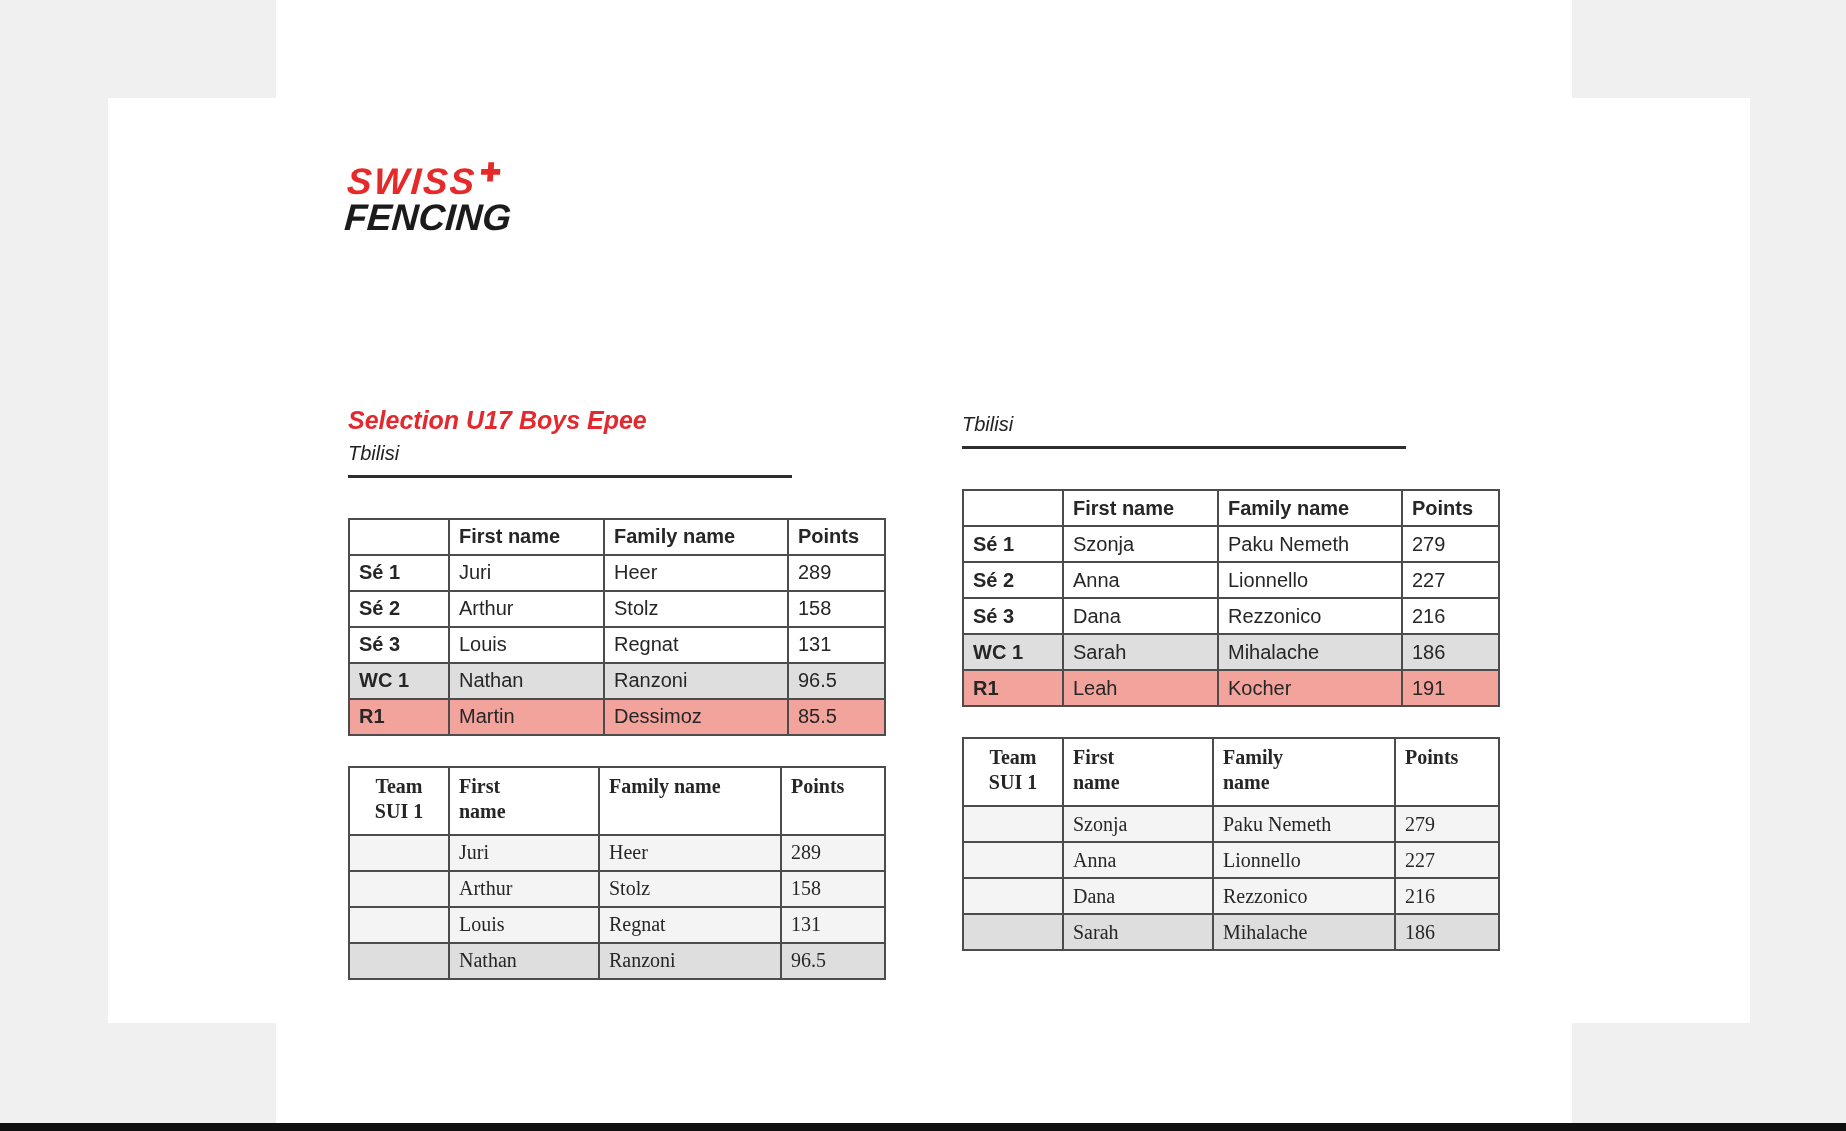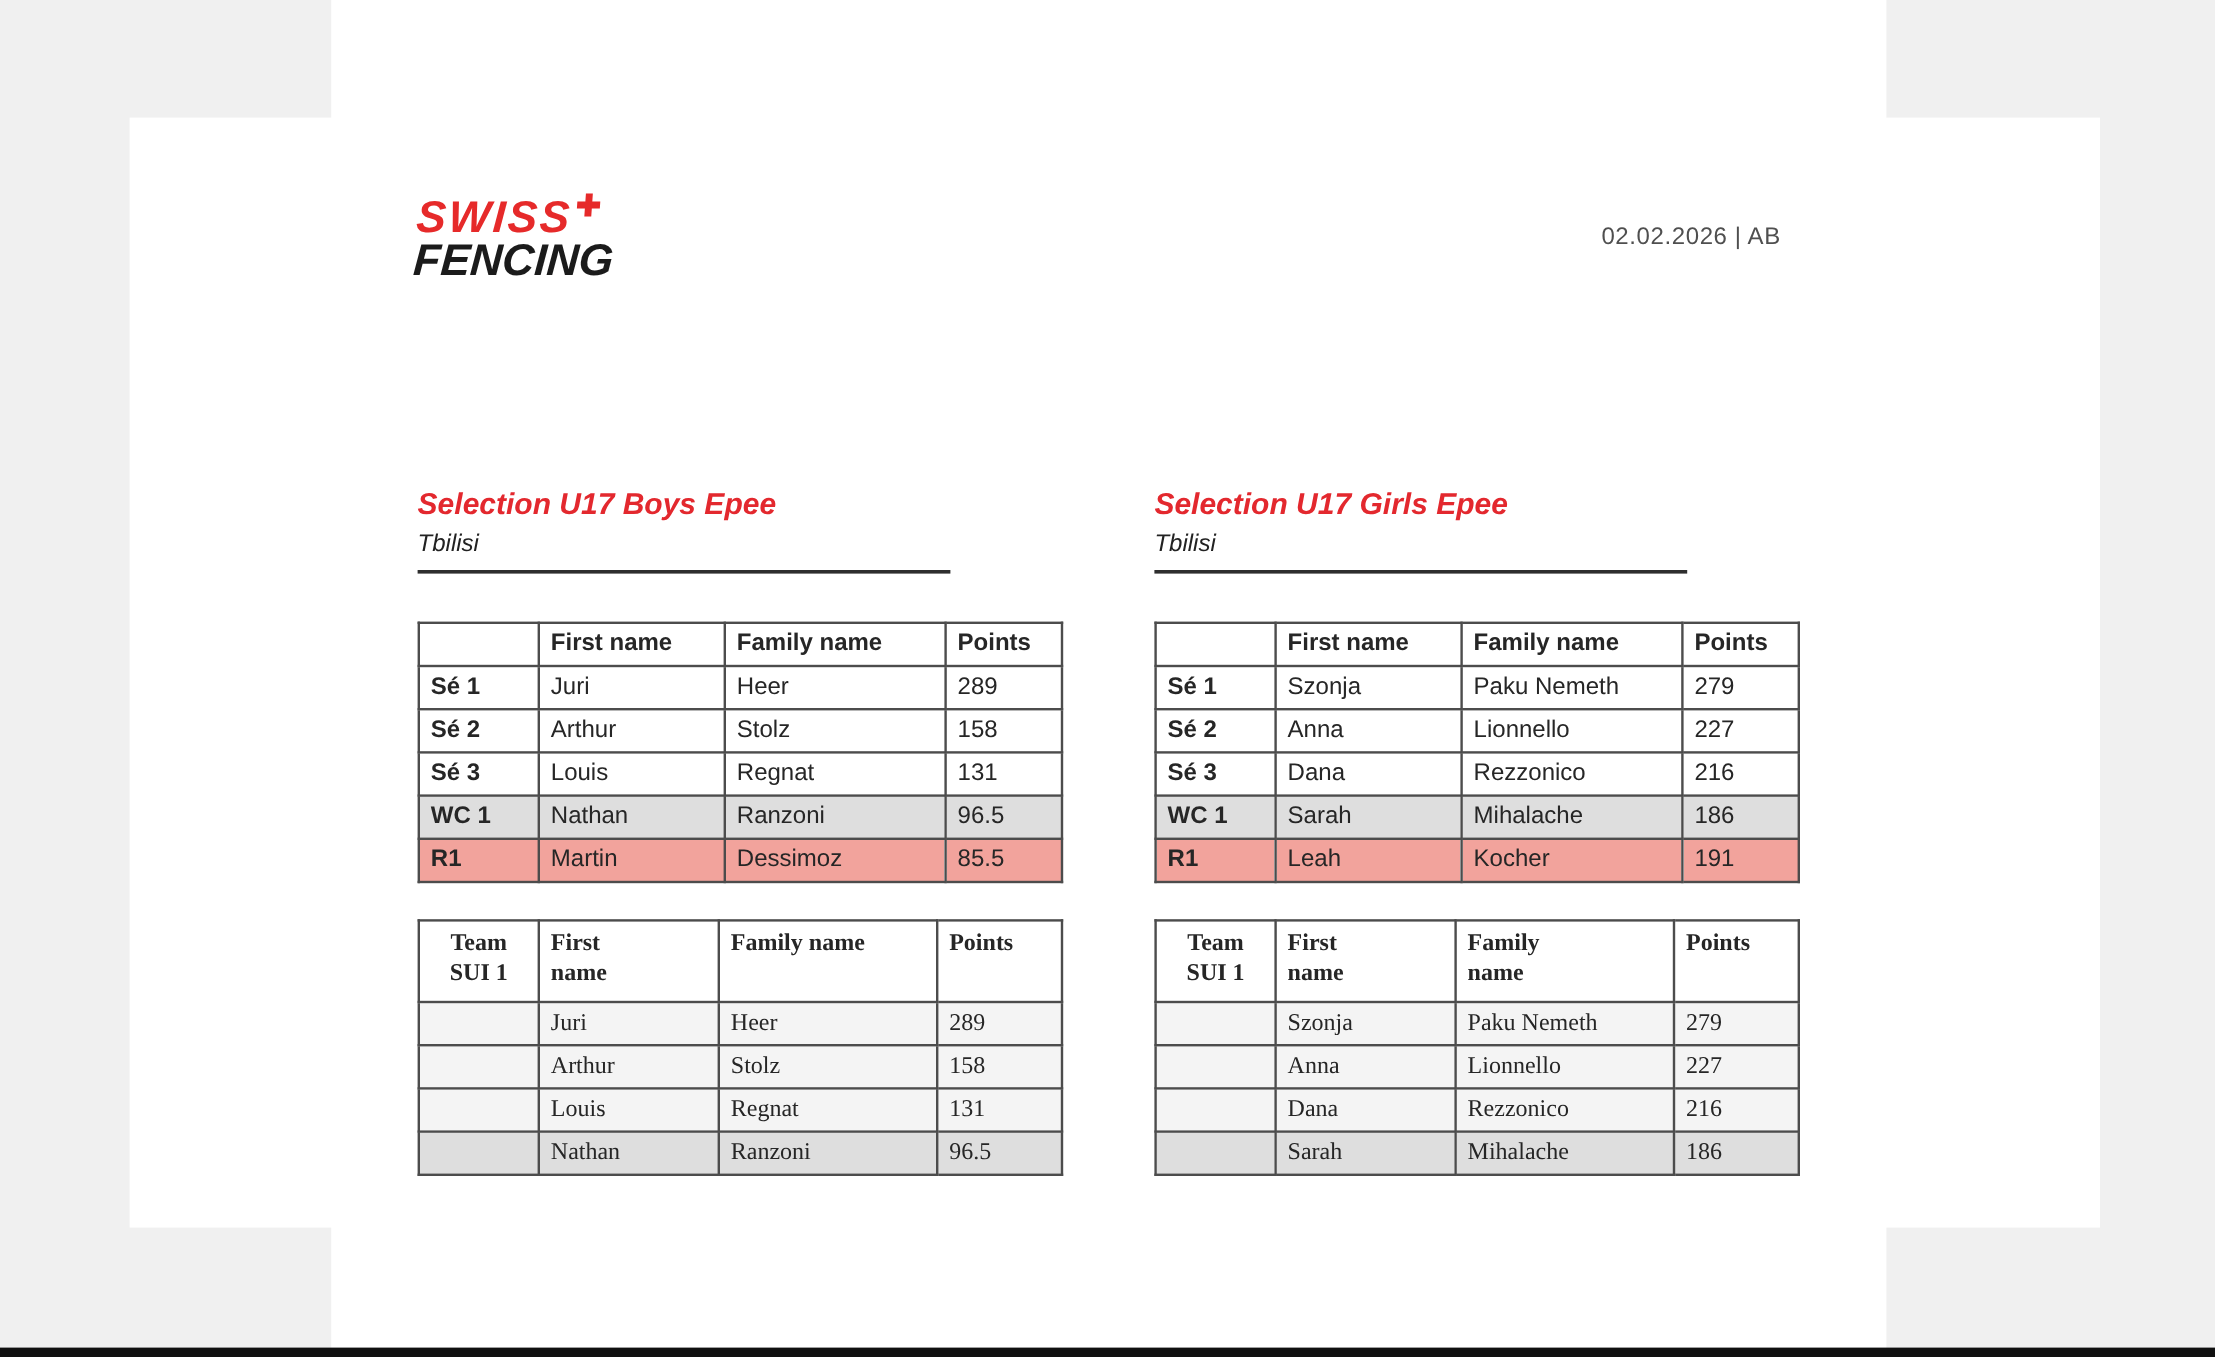--- a/index.html
+++ b/index.html
@@ -72,21 +72,20 @@
   <div class="band-v"></div>
   <div class="band-h"></div>
 
   <div class="logo">
     <div>
       <span class="logo-top">SWISS</span><span class="logo-cross">✚</span>
     </div>
     <div class="logo-bottom">FENCING</div>
   </div>
 
-  <div class="date-line">02.02.2026 | AB</div>
 
 
   <div class="col col-left">
     <div class="sec-heading">Selection U17 Boys Epee</div>
     <div class="sec-location">Tbilisi</div>
     <hr class="sec-rule">
     <table class="selection-table">
         <colgroup>
           <col style="width: 100px;">
           <col style="width: 155px;">
@@ -174,21 +173,20 @@
             <td class="row-label"></td>
             <td>Nathan</td>
             <td>Ranzoni</td>
             <td>96.5</td>
           </tr>
         </tbody>
       </table>
   </div>
 
   <div class="col col-right">
-    <div class="sec-heading">Selection U17 Girls Epee</div>
     <div class="sec-location">Tbilisi</div>
     <hr class="sec-rule">
     <table class="selection-table">
         <colgroup>
           <col style="width: 100px;">
           <col style="width: 155px;">
           <col style="width: 184px;">
           <col style="width: 97px;">
         </colgroup>
         <thead>

